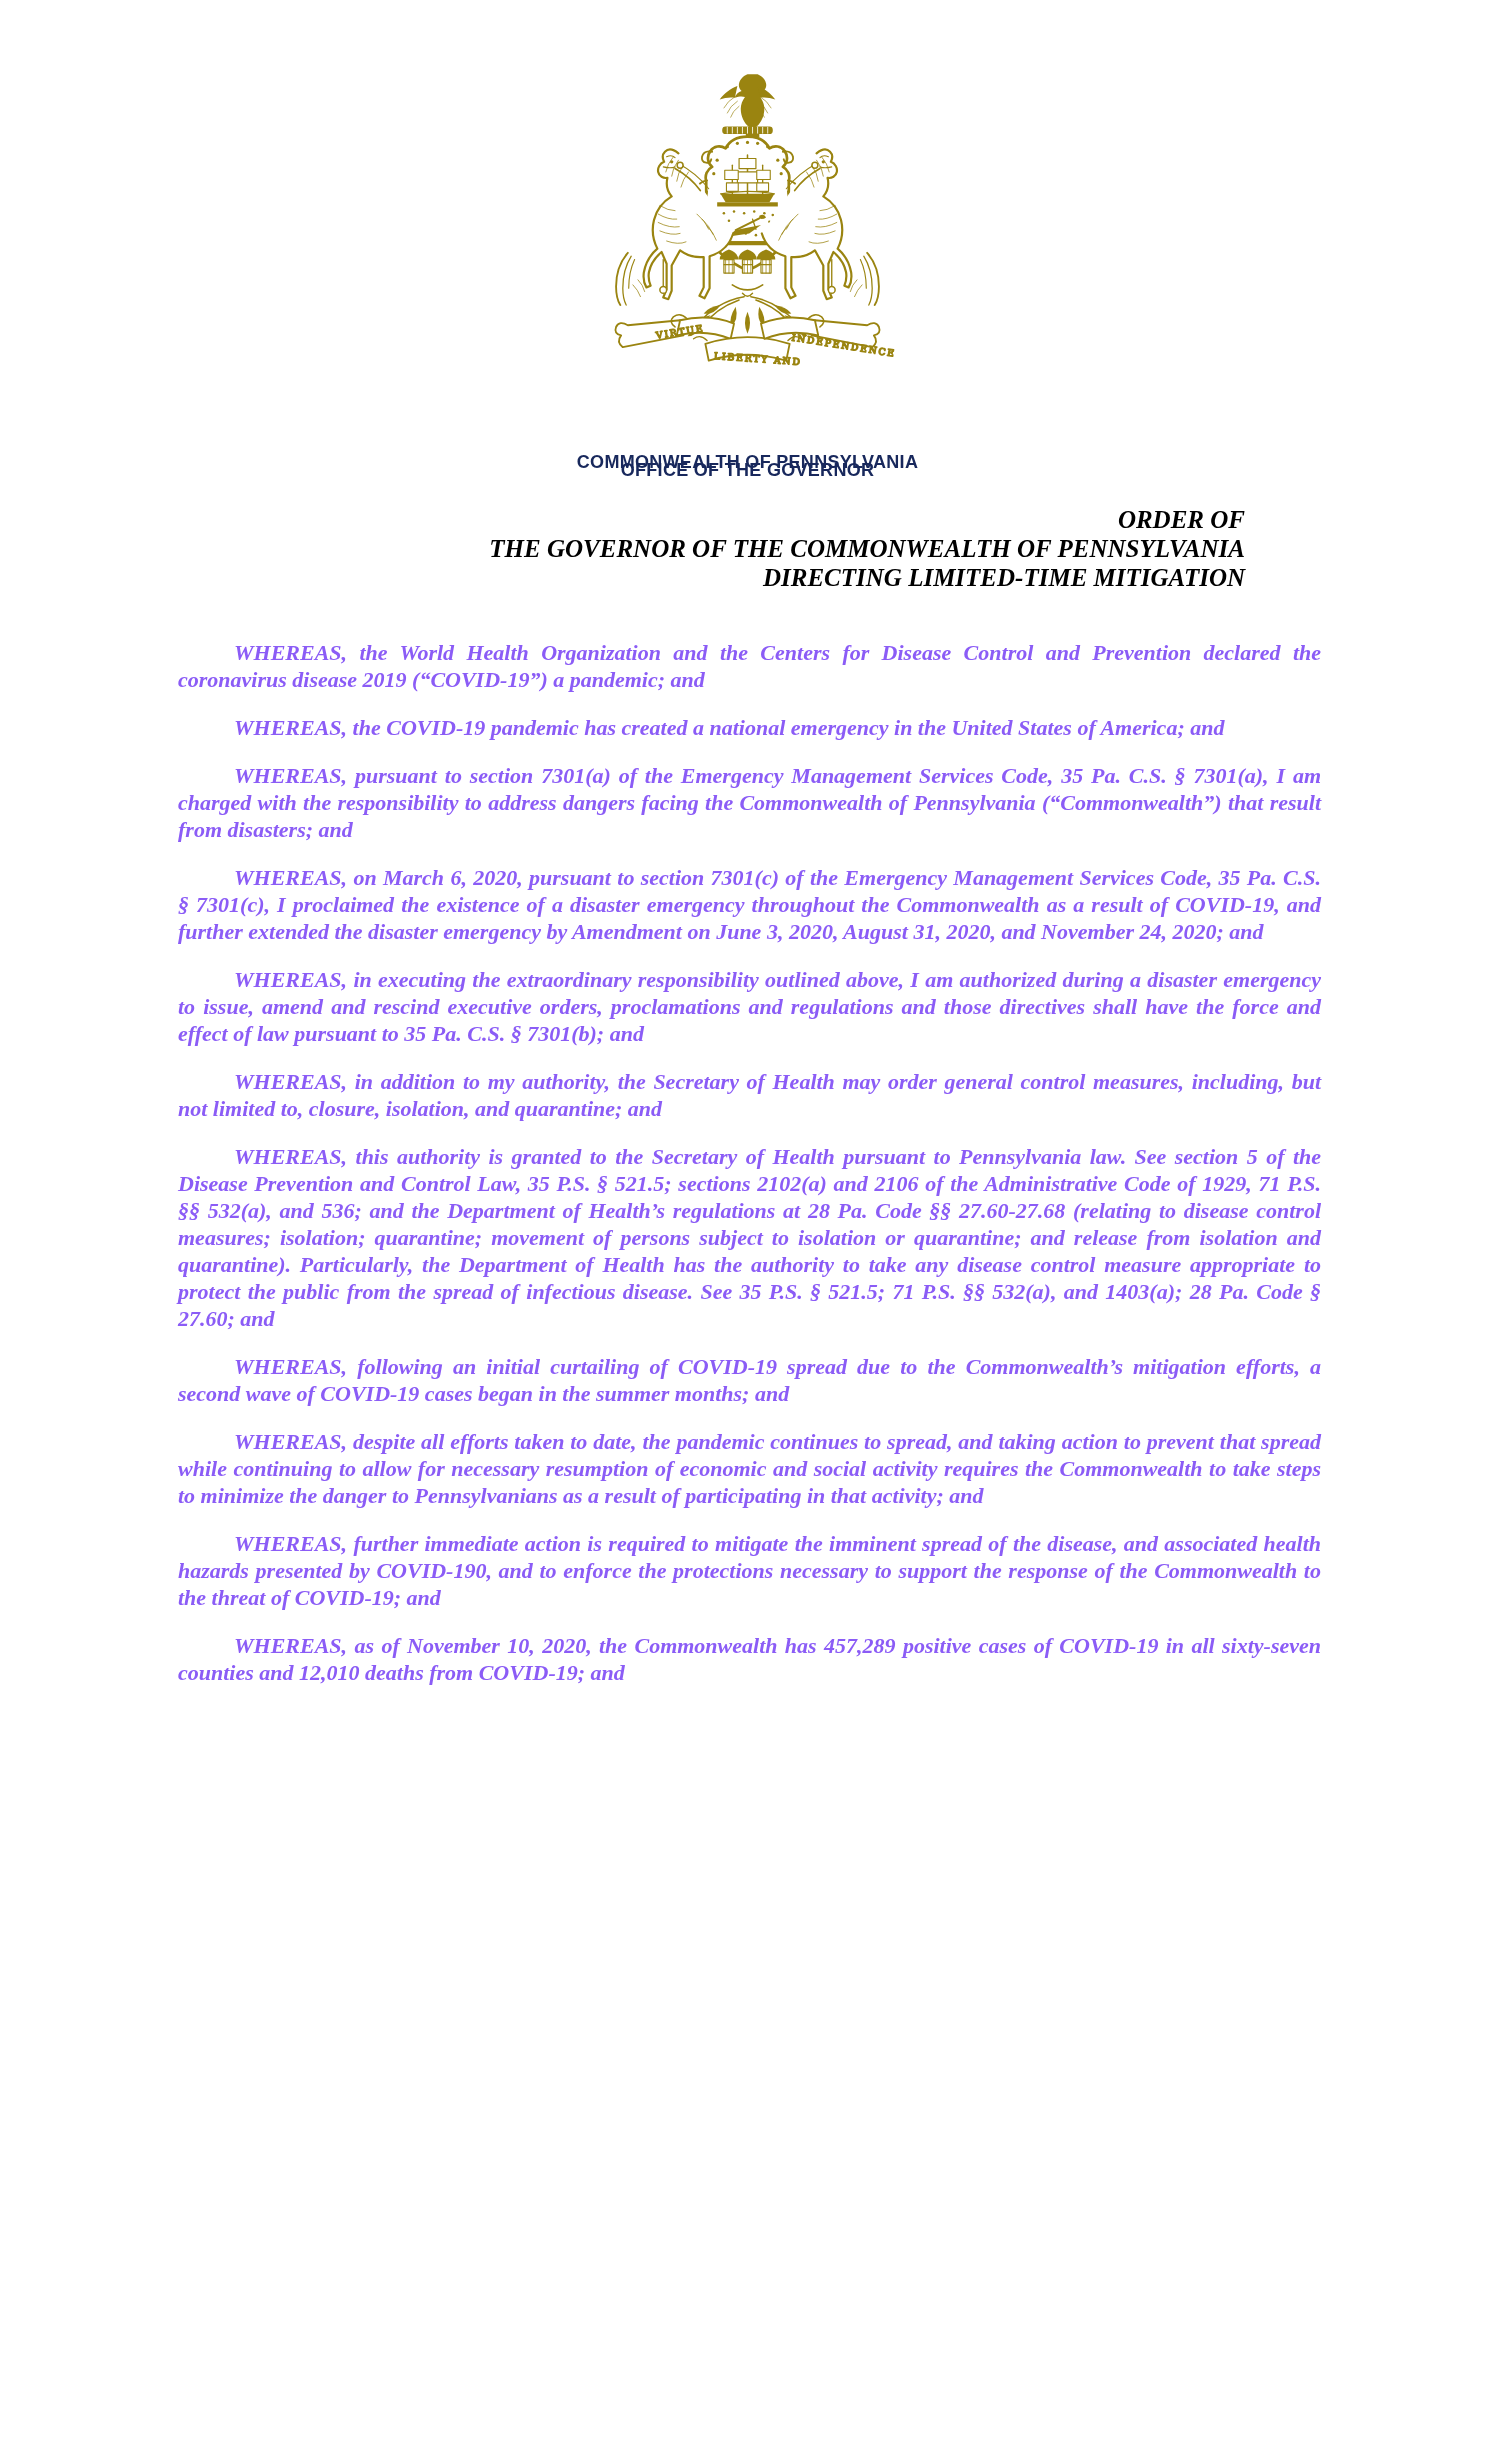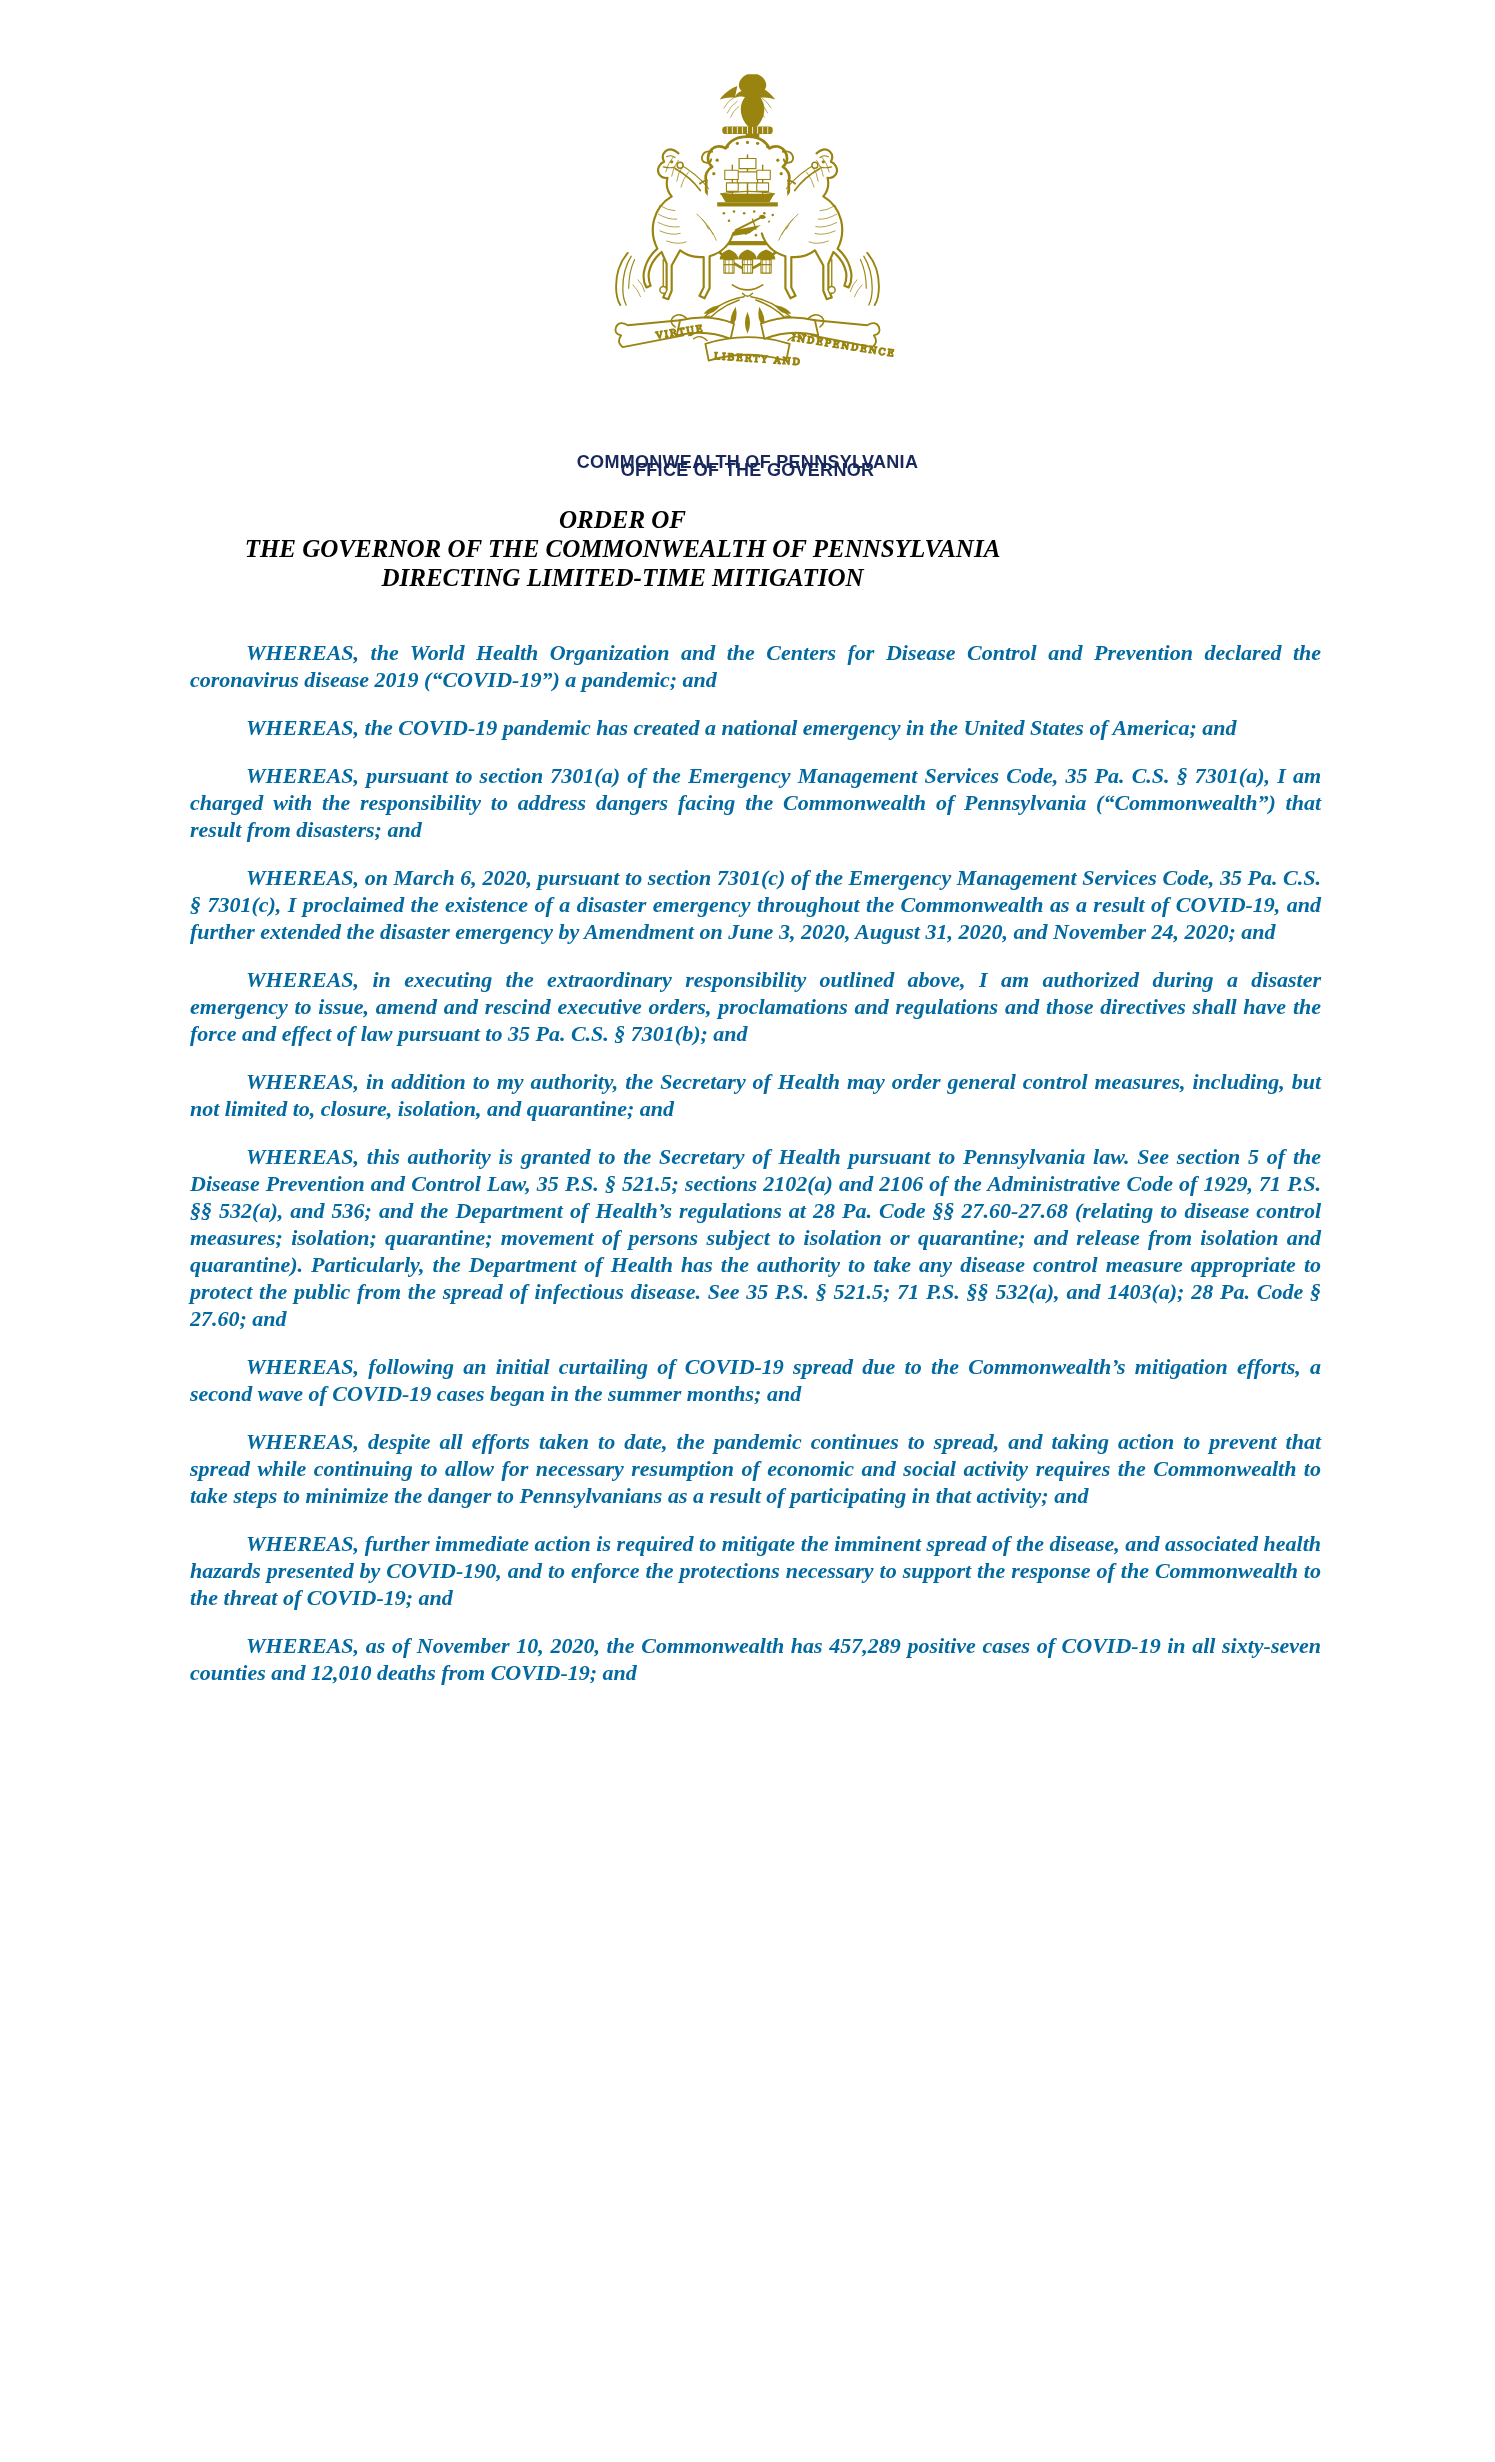--- a/index.html
+++ b/index.html
@@ -49,21 +49,21 @@
   }
   .agency.line1 { top: 424px; }
   .agency.line2 { top: 432px; }
 
   
   .title-block {
     position: absolute;
     left: 0;
     top: 505px;
     width: 1245px;
-    text-align: center;
+    text-align: right;
   }
   .title-line {
     font-family: "Liberation Serif", "DejaVu Serif", serif;
     font-weight: bold;
     font-style: italic;
     font-size: 25px;
     line-height: 29px;
     color: #000000;
     white-space: nowrap;
   }
@@ -74,25 +74,25 @@
     left: 178px;
     top: 639px;
     width: 1143px;
   }
   .para {
     font-family: "Liberation Serif", "DejaVu Serif", serif;
     font-weight: bold;
     font-style: italic;
     font-size: 22px;
     line-height: 27px;
-    color: #0369a1;
+    color: #8b5cf6;
     text-align: justify;
     text-justify: inter-word;
     text-indent: 56px;
-    margin: 0 0 21px 12px;
+    margin: 0 0 21px 0;
     hyphens: none;
   }
   .para:last-child { margin-bottom: 0; }
 </style>
 </head>
 <body>
 
 <div class="page">
 
   <div class="seal-wrap">

